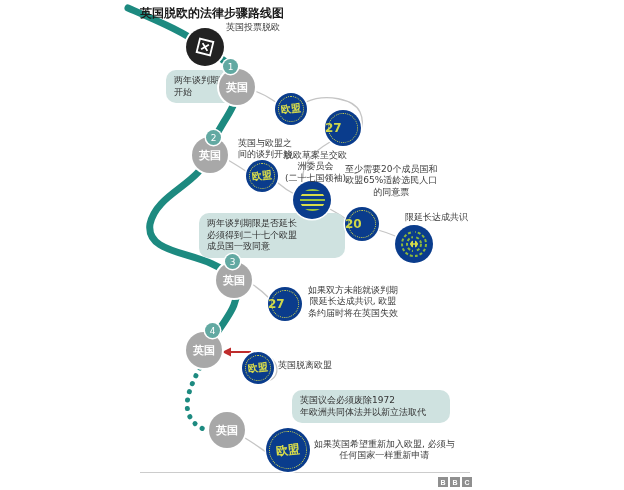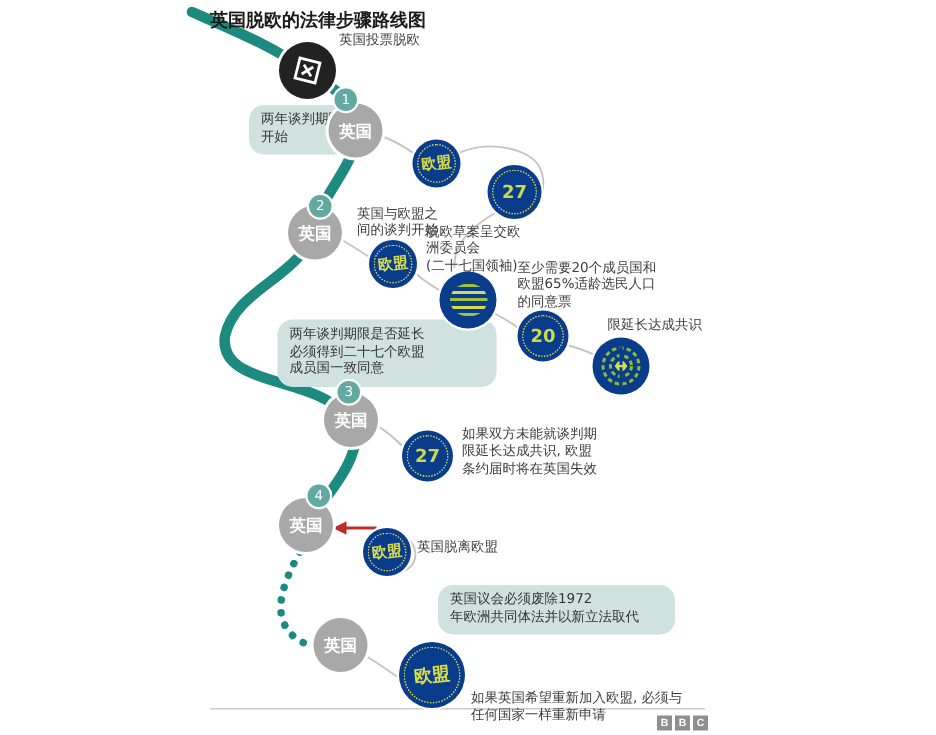--- a/index.html
+++ b/index.html
@@ -3,21 +3,21 @@
 <meta charset="utf-8">
 <style>
   html,body { margin:0; padding:0; }
   body {
     width:624px; height:490px; background:#ffffff; overflow:hidden;
     font-family:"DejaVu Sans","Liberation Sans",sans-serif; position:relative;
   }
   .stage { position:absolute; left:0; top:0; width:624px; height:490px; }
   .abs { position:absolute; }
   .title { font-size:12px; font-weight:bold; color:#1a1a1a; z-index:5; }
-  .ann { font-size:9px; color:#3c3c3c; line-height:1.25; white-space:pre-line; z-index:5; }
+  .ann { font-size:9px; color:#3c3c3c; line-height:1.25; white-space:pre-line; z-index:5;text-align:center; }
   .callout {
     background:#cfe2e0; border-radius:10px; font-size:9px; color:#333;
     padding:5px 8px; line-height:1.3; white-space:pre-line; z-index:2;
   }
   .node {
     width:36px; height:36px; border-radius:50%; background:#a8a8a8; color:#fff;
     font-weight:bold; font-size:11px; display:flex; align-items:center; justify-content:center;
     z-index:3; box-shadow:0 0 0 2px #fff;text-align:right;
   }
   .badge {
@@ -31,21 +31,21 @@
   }
   .eu {
     border-radius:50%; background:#0a3c8c; color:#d8dc4a; display:flex;
     align-items:center; justify-content:center; z-index:3; box-shadow:0 0 0 1.5px #fff;
   }
   .eu .ring, .count .ring { position:absolute; inset:3px; border:1px dotted #d8dc4a; border-radius:50%; }
   .eu .eu-label { font-weight:bold; font-size:10px; transform:rotate(-6deg); }
   .eu.big .eu-label { font-size:12px; }
   .count {
     border-radius:50%; background:#0a3c8c; color:#cfd84a; display:flex;
-    align-items:center; justify-content:center; z-index:3; box-shadow:0 0 0 1.5px #fff;
+    align-items:center; z-index:3; box-shadow:0 0 0 1.5px #fff;
   }
   .count .num { font-size:12px; font-weight:bold; }
   .icon-node {
     width:38px; height:38px; border-radius:50%; background:#0a3c8c; display:flex;
     align-items:center; justify-content:center; z-index:3; box-shadow:0 0 0 1.5px #fff;
   }
   .bars {
     width:25px; height:22px; border-radius:50%;
     background:repeating-linear-gradient(to bottom,#9cc23e 0 2px,#0a3c8c 2px 5px,#d8dc4a 5px 7px,#0a3c8c 7px 10px);
   }
@@ -89,21 +89,21 @@
   <div class="abs ballot" style="left:186px;top:28px">
     <svg width="22" height="22" viewBox="0 0 24 24" style="transform:rotate(14deg)">
       <rect x="4.5" y="4.5" width="15" height="15" fill="none" stroke="#fff" stroke-width="2"></rect>
       <path d="M8.5,8.5 L15.5,15.5 M15.5,8.5 L8.5,15.5" stroke="#fff" stroke-width="2"></path>
     </svg>
   </div>
   <div class="abs ann" style="left:226px;top:22px">英国投票脱欧</div>
 
   <div class="abs callout" style="left:166px;top:70px;width:72px">两年谈判期限
 开始</div>
-  <div class="abs callout" style="left:185px;top:213px;width:130px">两年谈判期限是否延长
+  <div class="abs callout" style="left:199px;top:213px;width:130px">两年谈判期限是否延长
 必须得到二十七个欧盟
 成员国一致同意</div>
   <div class="abs callout" style="left:292px;top:390px;width:142px">英国议会必须废除1972
 年欧洲共同体法并以新立法取代</div>
 
   <div class="abs node" style="left:219px;top:69px">
     <span>英国</span>
     </div>
   <div class="abs badge" style="left:223px;top:59px">
     <span>1</span>
@@ -176,29 +176,29 @@
       <path d="M15,2 V28" stroke="#0a3c8c" stroke-width="2"></path>
       <path d="M11,15 H19" stroke="#d8dc4a" stroke-width="1.5"></path>
     </svg>
   </div>
 
   <div class="abs ann" style="left:238px;top:138px">英国与欧盟之
 间的谈判开始</div>
   <div class="abs ann" style="left:284px;top:150px">脱欧草案呈交欧
 洲委员会
 (二十七国领袖)</div>
-  <div class="abs ann" style="left:345px;top:174px">至少需要20个成员国和
+  <div class="abs ann" style="left:345px;top:164px">至少需要20个成员国和
 欧盟65%适龄选民人口
 的同意票</div>
   <div class="abs ann" style="left:405px;top:212px">限延长达成共识</div>
   <div class="abs ann" style="left:308px;top:285px">如果双方未能就谈判期
 限延长达成共识, 欧盟
 条约届时将在英国失效</div>
   <div class="abs ann" style="left:278px;top:360px">英国脱离欧盟</div>
-  <div class="abs ann" style="left:314px;top:461px">如果英国希望重新加入欧盟, 必须与
+  <div class="abs ann" style="left:314px;top:439px">如果英国希望重新加入欧盟, 必须与
 任何国家一样重新申请</div>
 
   <div class="abs divider" style="left:140px;top:472px;width:330px"></div>
   <div class="abs bbc" style="left:438px;top:477px">
     <span class="blk">B</span>
     <span class="blk">B</span>
     <span class="blk">C</span>
   </div>
 
 </div>

